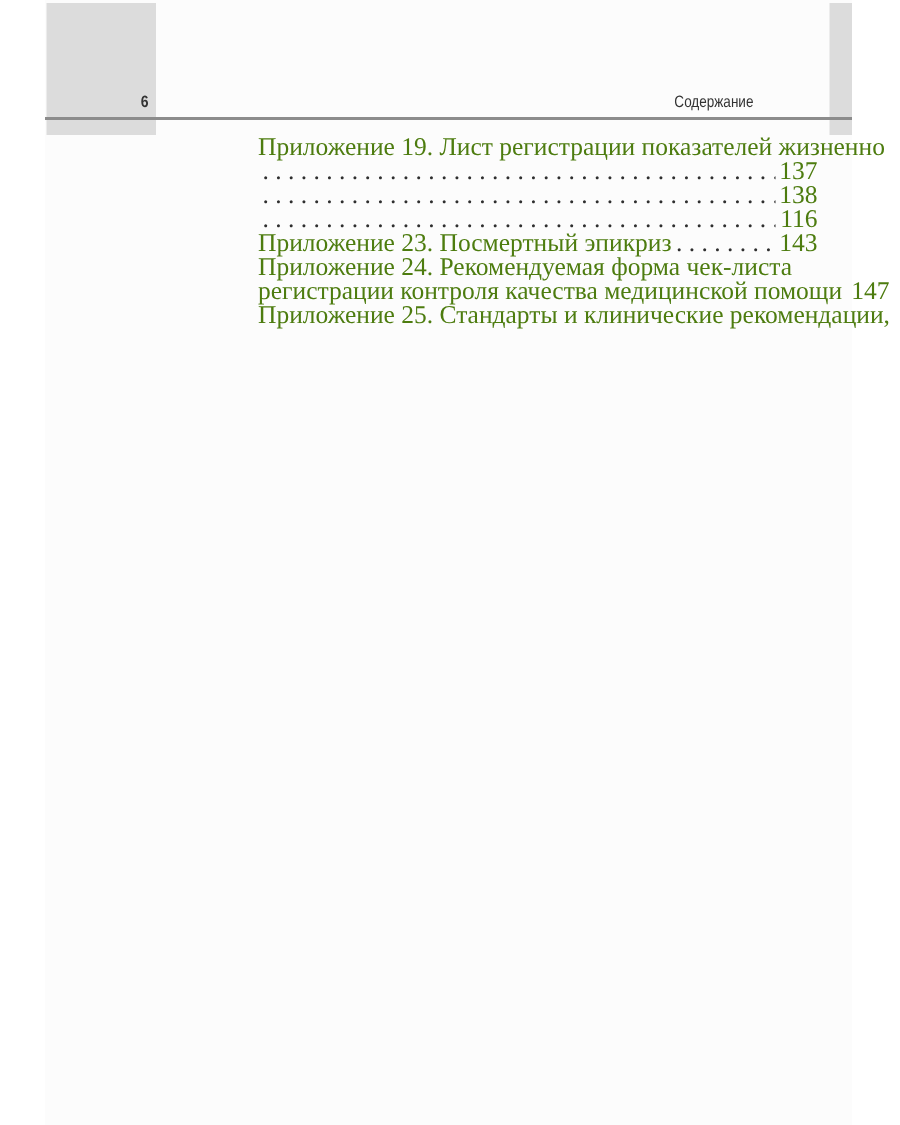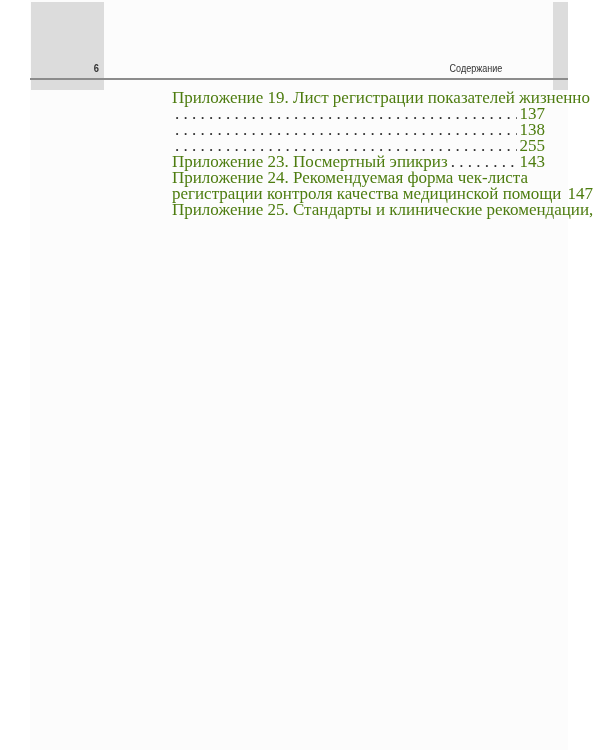--- a/index.html
+++ b/index.html
@@ -137,21 +137,21 @@
   <div class="toc-entry">
     <div class="toc-line">
       <span class="toc-dots"></span>
       <span class="toc-page">138</span>
     </div>
   </div>
 
   <div class="toc-entry">
     <div class="toc-line">
       <span class="toc-dots"></span>
-      <span class="toc-page">255</span>
+      <span class="toc-page">116</span>
     </div>
   </div>
 
   <div class="toc-entry">
     <div class="toc-line">
       <span class="toc-text">Приложение 23. Посмертный эпикриз</span>
       <span class="toc-dots"></span>
       <span class="toc-page">143</span>
     </div>
   </div>

